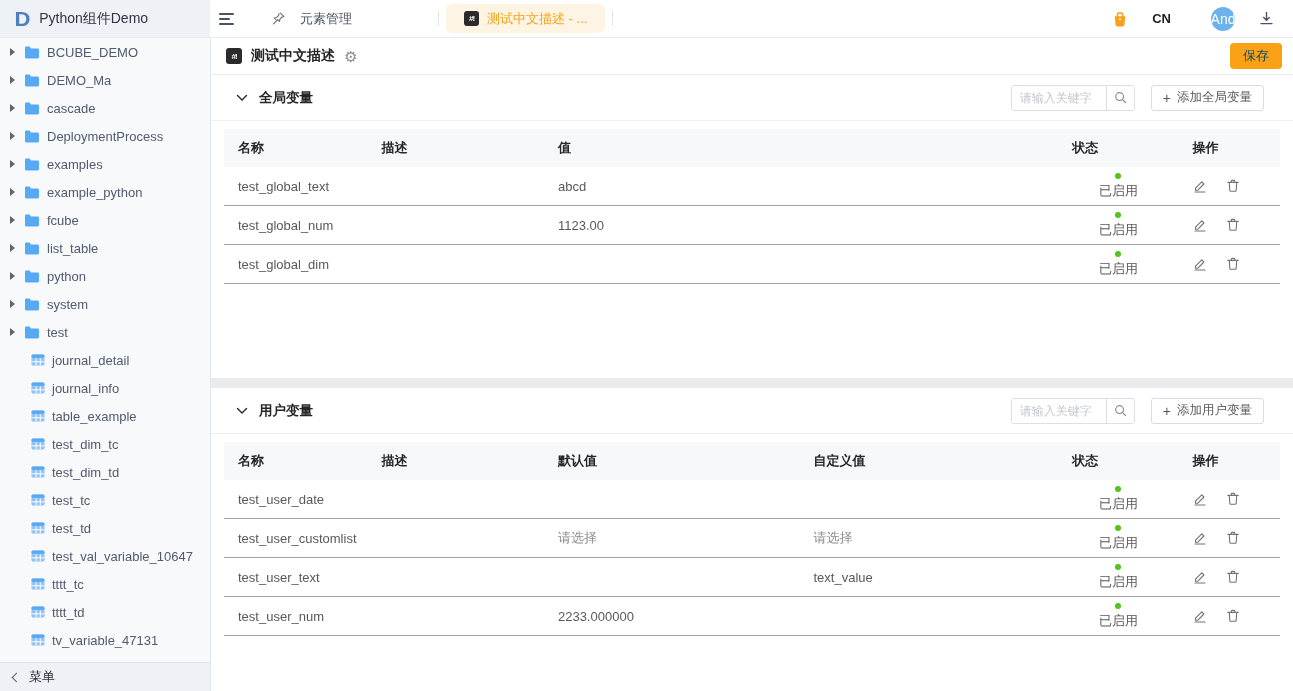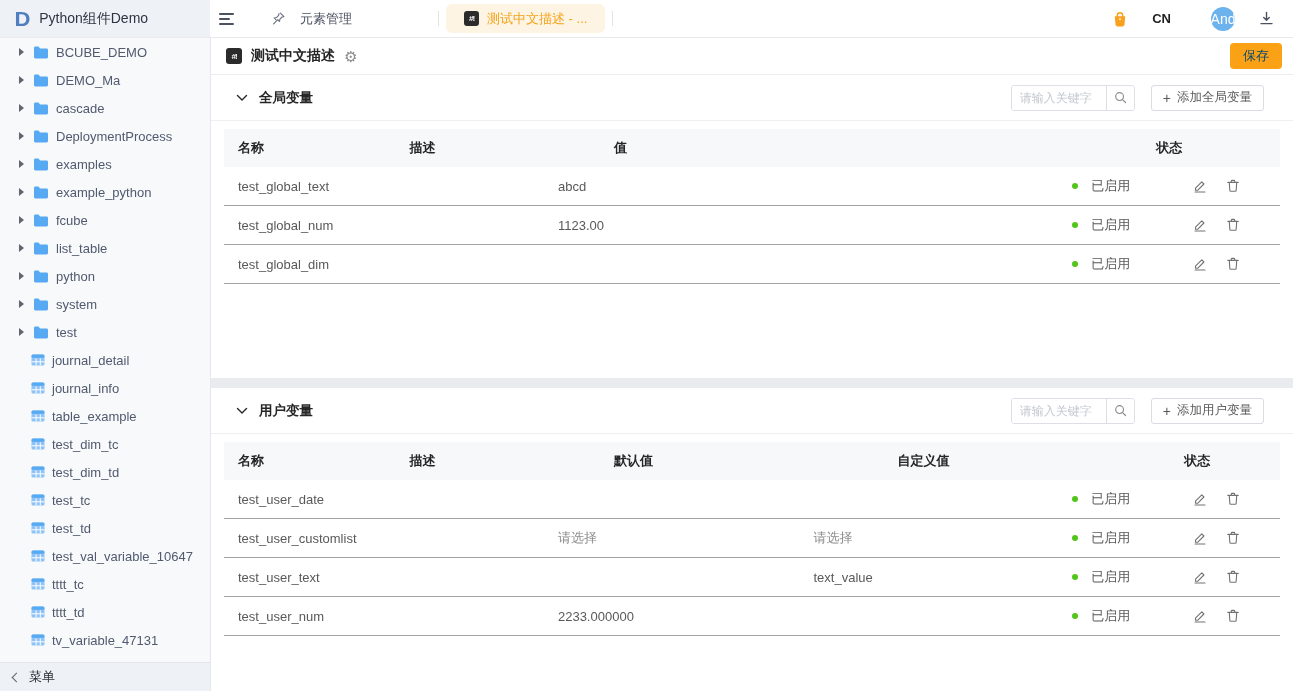--- a/index.html
+++ b/index.html
@@ -25,21 +25,21 @@
   .lang { font-size:13px; font-weight:700; color:#1f1f1f; cursor:pointer; }
   .avatar { width:24px; height:24px; border-radius:50%; background:#6cb3ee; color:#fff; font-size:14px; display:flex; align-items:center; justify-content:center; cursor:pointer;margin-left:17px; }
 
   
   .body { flex:1; display:flex; min-height:0; }
 
   
   .sidebar { flex:0 0 210px; background:#f7f9fb; display:flex; flex-direction:column; min-height:0; }
   .tree { flex:1; overflow:hidden; }
   .tree-item { height:28px; display:flex; align-items:center; font-size:13px; color:#515a6e; cursor:pointer; white-space:nowrap; }
-  .tree-item.folder { padding-left:19px; }
+  .tree-item.folder { padding-left:10px; }
   .tree-item.tbl { padding-left:31px; }
   .caret { width:0; height:0; border-left:5px solid #5f6670; border-top:4px solid transparent; border-bottom:4px solid transparent; margin-right:9px; flex:0 0 auto; }
   .tree-ic { margin-right:7px; display:flex; flex:0 0 auto; }
   .sidebar-footer { flex:0 0 29px; border-top:1px solid #e2e6ec; background:#eef1f6; display:flex; align-items:center; padding-left:13px; font-size:13px; color:#2b2f36; cursor:pointer; }
   .chev-left { width:7px; height:7px; border-left:1.5px solid #5f6670; border-bottom:1.5px solid #5f6670; transform:rotate(45deg); margin-right:9px; }
 
   
   .main { flex:1; border-left:1px solid #e4e7ec; background:#fff; display:flex; flex-direction:column; min-width:0; }
   .page-header { flex:0 0 37px; border-bottom:1px solid #ececec; display:flex; align-items:center; padding:0 11px 0 15px; gap:9px; }
   .page-title { font-size:14px; font-weight:700; color:#262626; }
@@ -56,26 +56,26 @@
   .section-title { margin-left:11px; font-size:13.5px; font-weight:700; color:#262626; }
   .search-wrap { margin-left:auto; display:flex; height:26px; border:1px solid #dcdfe6; border-radius:3px; overflow:hidden; background:#fff; }
   .search-input { border:none; outline:none; width:94px; padding:0 8px; font-size:12px; color:#606266; font-family:inherit; }
   .search-input::placeholder { color:#c3c7cf; }
   .search-btn { width:28px; border:none; border-left:1px solid #dcdfe6; background:#fff; display:flex; align-items:center; justify-content:center; cursor:pointer; }
   .add-btn { margin-left:16px; height:26px; border:1px solid #d9dce3; background:#fff; border-radius:3px; color:#595959; font-size:12.5px; padding:0 11px; display:flex; align-items:center; gap:6px; cursor:pointer; font-family:inherit; white-space:nowrap; }
   .plus { font-size:14px; line-height:1; color:#595959; }
 
   .vtable { margin:8px 13px 0; }
   .trow { display:grid; height:39px; align-items:center; border-bottom:1px solid #a3a3a3; font-size:13px; color:#595959; }
-  .trow.thead { background:#f7f8fa; height:38px; font-weight:700; color:#262626; border-bottom:none;gap:28px; }
+  .trow.thead { background:#f7f8fa; height:38px; font-weight:700; color:#262626; border-bottom:none; }
   .global-grid { grid-template-columns:13.6% 16.7% 48.7% 11.4% 9.6%; }
   .user-grid { grid-template-columns:13.6% 16.7% 24.2% 24.5% 11.4% 9.6%; }
   .tcell { padding:0 14px; position:relative; white-space:nowrap; overflow:hidden; }
   .thead .tcell:not(:first-child)::before { content:""; position:absolute; left:0; top:11px; bottom:11px; width:1px; background:#e2e2e2; }
-  .status-cell { display:flex; align-items:center; gap:13px; }
+  .status-cell { display:flex; align-items:center; gap:3px;flex-direction:column; }
   .dot { width:6px; height:6px; border-radius:50%; background:#52c41a; flex:0 0 6px; }
   .ops-cell { display:flex; align-items:center; gap:19px; }
   .icon-btn { display:flex; cursor:pointer; }
   .ph { color:#8c8c8c; }
 </style>
 </head>
 <body>
 
 <div class="app">
 

